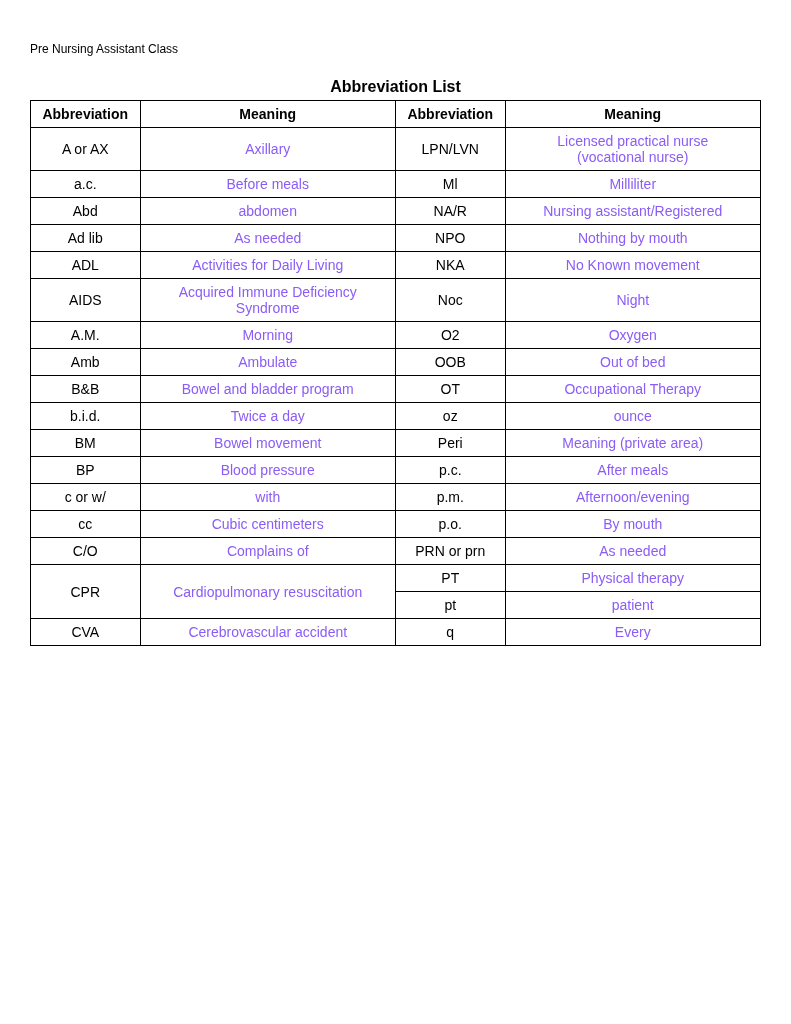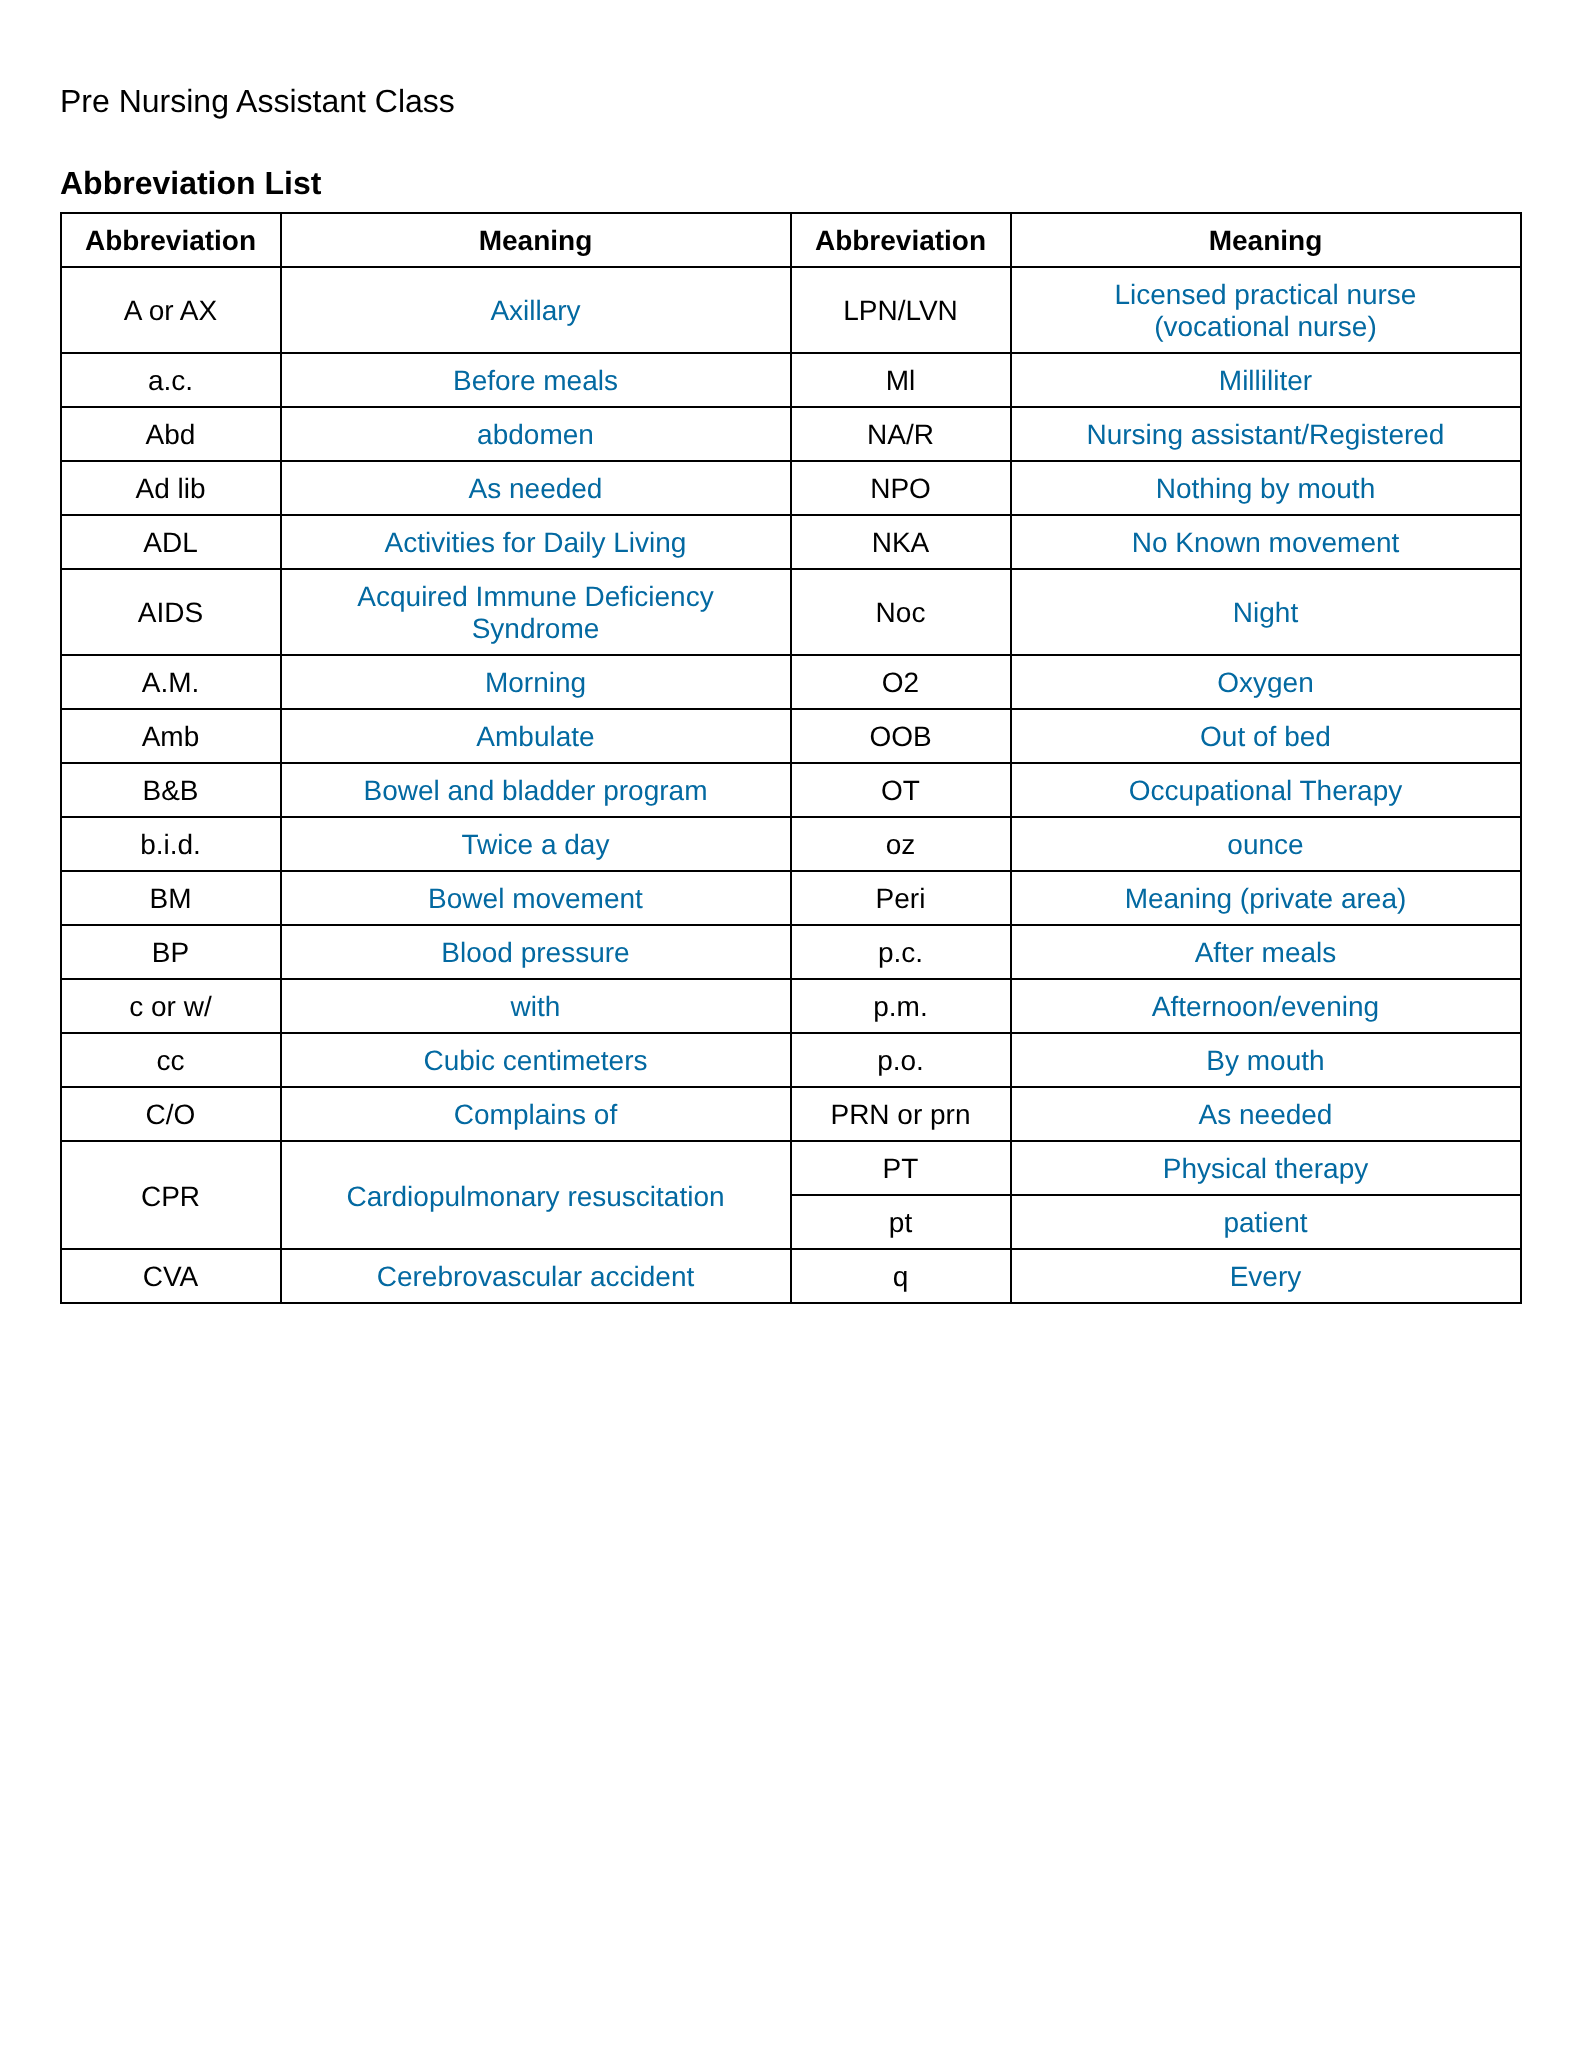--- a/index.html
+++ b/index.html
@@ -11,24 +11,25 @@
       font-family: Arial, sans-serif;
       background: #fff;
       width: 791px;
       min-height: 1024px;
       padding: 40px 30px;
       font-size: 14px;
       color: #000;
     }
     .header-text {
       margin-bottom: 20px;
-      font-size: 16px;
+      font-size: 12px;
       line-height: 1.5;
     }
     .table-title {
+      text-align: center;
       font-size: 16px;
       font-weight: bold;
       margin-bottom: 4px;
     }
     table {
       width: 100%;
       border-collapse: collapse;
       font-size: 14px;
       padding-left: 28px;
     }
@@ -47,21 +48,21 @@
     }
     .abbr-col {
       width: 15%;
       font-weight: normal;
       margin-left: 26px;
     }
     .meaning-col {
       width: 35%;
     }
     .red {
-      color: #0369a1;
+      color: #8b5cf6;
     }
   </style>
 </head>
 <body>
 
 <div class="header-text">
   <div>Pre Nursing Assistant Class</div>
 </div>
 
 <div class="table-title">Abbreviation List</div>

